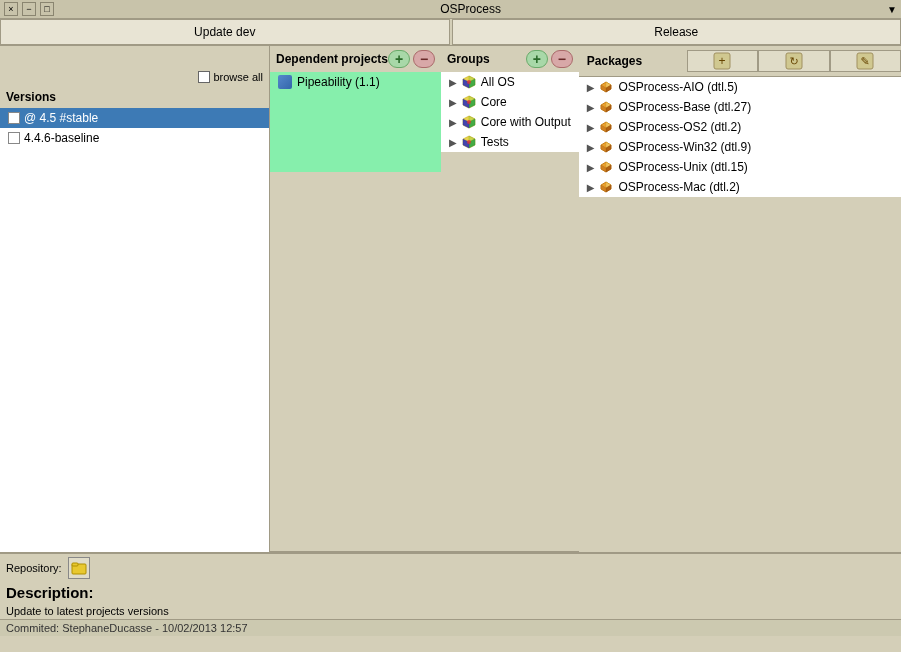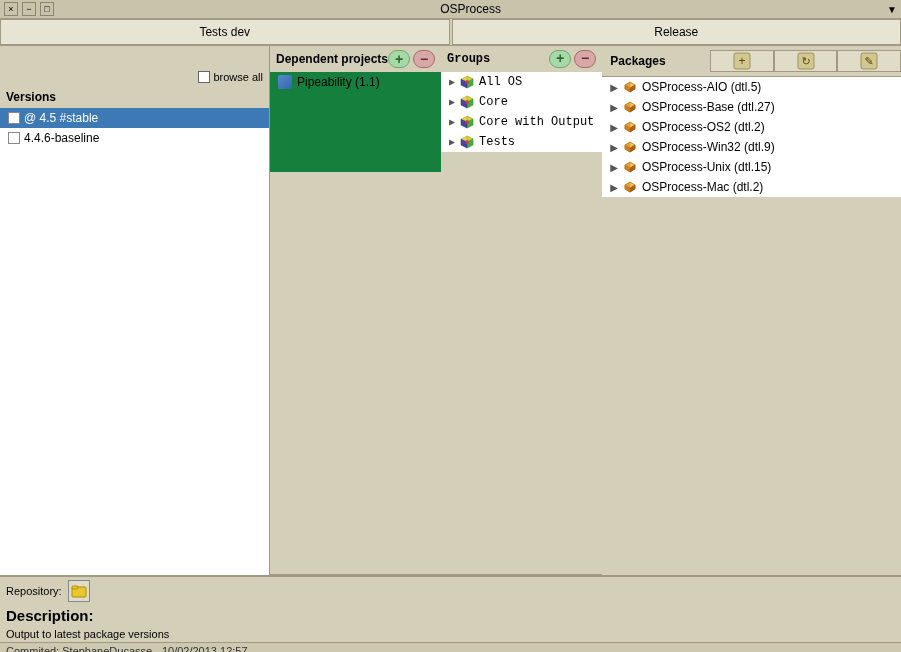--- a/index.html
+++ b/index.html
@@ -154,21 +154,21 @@
       align-items: center;
       justify-content: center;
       font-size: 14px;
       font-weight: bold;
       color: #555;
     }
     .round-btn.green { background: #a8d8a8; border-color: #6aaa6a; color: #2a6a2a; }
     .round-btn.red { background: #d8a8a8; border-color: #aa6a6a; color: #6a2a2a; }
 
     .section-content {
-      background: #15803d;
+      background: #86efac;
       min-height: 100px;
       max-height: 140px;
       overflow-y: auto;
     }
 
     .dep-item {
       padding: 3px 8px;
       display: flex;
       align-items: center;
       gap: 5px;
@@ -234,21 +234,21 @@
     .package-item {
       padding: 3px 8px;
       display: flex;
       align-items: center;
       gap: 5px;
       cursor: pointer;
     }
 
     
     .bottom-area {
-      height: 77px;
+      height: 100px;
       border-top: 2px solid #a09a85;
       background: #d4cfb8;
       display: flex;
       flex-direction: column;
     }
     .repo-row {
       display: flex;
       align-items: center;
       padding: 3px 6px;
       gap: 6px;
@@ -317,21 +317,20 @@
       overflow: hidden;
     }
     .right-sections {
       flex: 1;
       display: flex;
       flex-direction: row;
       overflow: hidden;
     }
     .groups-section {
       border-bottom: 1px solid #a09a85;
-      font-family: Liberation Mono, monospace;
     }
     .packages-section {
       flex: 1;
       display: flex;
       flex-direction: column;
     }
   </style>
 </head>
 <body>
 
@@ -341,21 +340,21 @@
     <div class="titlebar-controls">
       <div class="titlebar-btn">×</div>
       <div class="titlebar-btn">−</div>
       <div class="titlebar-btn">□</div>
     </div>
     <div class="titlebar-title">OSProcess</div>
     <div class="titlebar-arrow">▼</div>
   </div>
 
   <div class="tabbar">
-    <div class="tab">Tests dev</div>
+    <div class="tab">Update dev</div>
     <div class="tab">Release</div>
   </div>
 
   <div class="middle-row">
 
     <div class="versions-panel">
       <div class="versions-header">
         <div class="versions-header-label">Versions</div>
         <div class="browse-all">
           <div class="browse-checkbox"></div>
@@ -543,19 +542,19 @@
         <svg width="16" height="16" viewBox="0 0 16 16">
           <rect x="1" y="4" width="14" height="10" rx="1" fill="#e8c830" stroke="#b09000" stroke-width="1"></rect>
           <rect x="1" y="3" width="6" height="3" rx="1" fill="#e8c830" stroke="#b09000" stroke-width="1"></rect>
         </svg>
       </div>
     </div>
     <div class="desc-row">
       <span class="desc-label">Description:</span>
     </div>
     <div class="desc-text-row">
-      <span>Output to latest package versions</span>
+      <span>Update to latest projects versions</span>
     </div>
     <div class="commit-row">
       <span>Commited: StephaneDucasse - 10/02/2013 12:57</span>
     </div>
   </div>
 </div>
 
 </body></html>

